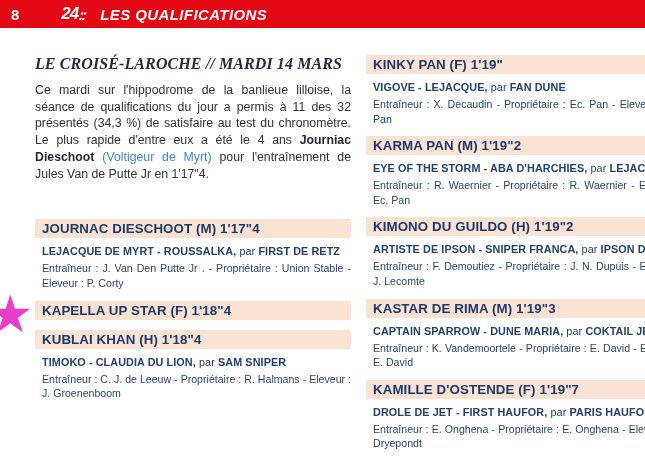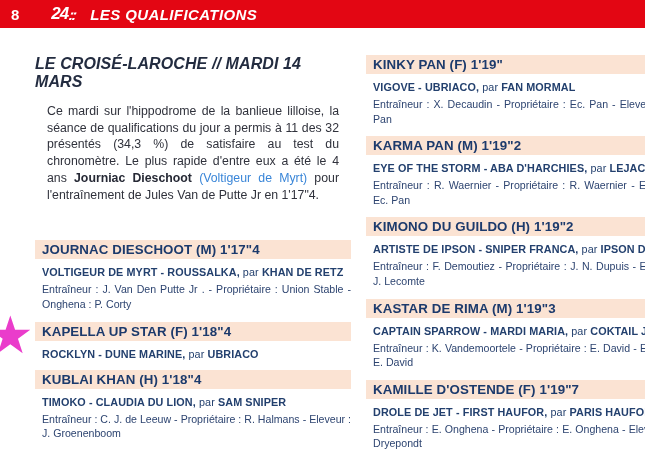--- a/index.html
+++ b/index.html
@@ -8,34 +8,34 @@
     background:#ffffff;
     font-family:"Liberation Sans", sans-serif;
     -webkit-font-smoothing:antialiased;
   }
   
   .topbar{
     position:absolute;top:0;left:0;width:645px;height:28px;
     background:#e30613;display:flex;align-items:center;color:#fff;
   }
   .page-num{margin-left:11px;font-size:15px;font-weight:bold;}
-  .logo{margin-left:32px;font-style:italic;font-weight:800;font-size:17px;letter-spacing:-1px;display:flex;align-items:center;}
+  .logo{margin-left:42px;font-style:italic;font-weight:800;font-size:17px;letter-spacing:-1px;display:flex;align-items:center;}
   .logo .dots{font-size:15px;font-weight:800;letter-spacing:-2px;margin-left:1px;transform:skewX(-8deg);}
   .section-title{margin-left:15px;font-style:italic;font-weight:bold;font-size:15px;letter-spacing:0.4px;}
   
   .col{position:absolute;top:55px;width:316px;}
   .col-left{left:35px;}
   .col-right{left:366px;}
   
   .article-title{
     margin:0 0 9px 0;font-size:16px;font-weight:bold;font-style:italic;
-    color:#232c40;letter-spacing:0.1px;
+    color:#232c40;letter-spacing:0.1px;font-family:Liberation Serif, serif;
   }
   .intro{
-    margin:12px;font-size:12.3px;line-height:1.36;color:#30323c;
+    margin:0;font-size:12.3px;line-height:1.36;color:#30323c;
     text-align:justify;
   }
   .intro .b{font-weight:bold;color:#262935;}
   .intro .lnk{color:#3a86d8;}
   
   .entries{display:block;}
   .col-left .entries{margin-top:37px;}
   .entry{position:relative;margin-bottom:10px;}
   .entry-header{
     position:relative;background:#fbe3d3;height:19px;
@@ -72,30 +72,29 @@
 
 <div class="col col-left">
   <h2 class="article-title">LE CROISÉ-LAROCHE // MARDI 14 MARS</h2>
   <p class="intro"><span>Ce mardi sur l'hippodrome de la banlieue lilloise, la séance de qualifications du jour a permis à 11 des 32 présentés (34,3 %) de satisfaire au test du chronomètre. Le plus rapide d'entre eux a été le 4 ans </span><span class="b">Journiac Dieschoot</span><span class="lnk"> (Voltigeur de Myrt)</span><span> pour l'entraînement de Jules Van de Putte Jr en 1'17"4.</span></p>
   <div class="entries" id="left-entries">
   <div class="entry">
     <div class="entry-header">
 
       <span class="entry-title">JOURNAC DIESCHOOT (M) 1'17"4</span>
     </div>
-    <p class="pedigree"><span class="dam">VOLTIGEUR DE MYRT - ROUSSALKA,</span> <span class="par">par</span> <span class="sire">KHAN DE RETZ</span></p>
-    <p class="connections">Entraîneur : J. Van Den Putte Jr . - Propriétaire : Union Stable - Onghena : P. Corty</p>
+    <p class="pedigree"><span class="dam">LEJACQUE DE MYRT - ROUSSALKA,</span> <span class="par">par</span> <span class="sire">FIRST DE RETZ</span></p>
+    <p class="connections">Entraîneur : J. Van Den Putte Jr . - Propriétaire : Union Stable - Eleveur : P. Corty</p>
   </div>
 
   <div class="entry">
     <div class="entry-header">
       <span class="star">★</span>
       <span class="entry-title">KAPELLA UP STAR (F) 1'18"4</span>
     </div>
-    <p class="pedigree"><span class="dam">ROCKLYN - DUNE MARINE,</span> <span class="par">par</span> <span class="sire">UBRIACO</span></p>
   </div>
 
   <div class="entry">
     <div class="entry-header">
 
       <span class="entry-title">KUBLAI KHAN (H) 1'18"4</span>
     </div>
     <p class="pedigree"><span class="dam">TIMOKO - CLAUDIA DU LION,</span> <span class="par">par</span> <span class="sire">SAM SNIPER</span></p>
     <p class="connections">Entraîneur : C. J. de Leeuw - Propriétaire : R. Halmans - Eleveur : J. Groenenboom</p>
   </div>
@@ -103,21 +102,21 @@
 </div>
 </div>
 
 <div class="col col-right">
   <div class="entries" id="right-entries">
   <div class="entry">
     <div class="entry-header">
 
       <span class="entry-title">KINKY PAN (F) 1'19"</span>
     </div>
-    <p class="pedigree"><span class="dam">VIGOVE - UBRIACO,</span> <span class="par">par</span> <span class="sire">FAN MORMAL</span></p>
+    <p class="pedigree"><span class="dam">VIGOVE - LEJACQUE,</span> <span class="par">par</span> <span class="sire">FAN DUNE</span></p>
     <p class="connections">Entraîneur : X. Decaudin - Propriétaire : Ec. Pan - Eleveur : Ec. Pan</p>
   </div>
 
   <div class="entry">
     <div class="entry-header">
 
       <span class="entry-title">KARMA PAN (M) 1'19"2</span>
     </div>
     <p class="pedigree"><span class="dam">EYE OF THE STORM - ABA D'HARCHIES,</span> <span class="par">par</span> <span class="sire">LEJACQUE D'HOULBEC</span></p>
     <p class="connections">Entraîneur : R. Waernier - Propriétaire : R. Waernier - Eleveur : Ec. Pan</p>
@@ -130,21 +129,21 @@
     </div>
     <p class="pedigree"><span class="dam">ARTISTE DE IPSON - SNIPER FRANCA,</span> <span class="par">par</span> <span class="sire">IPSON DE MORMAL</span></p>
     <p class="connections">Entraîneur : F. Demoutiez - Propriétaire : J. N. Dupuis - Eleveur : J. Lecomte</p>
   </div>
 
   <div class="entry">
     <div class="entry-header">
 
       <span class="entry-title">KASTAR DE RIMA (M) 1'19"3</span>
     </div>
-    <p class="pedigree"><span class="dam">CAPTAIN SPARROW - MARDI MARIA,</span> <span class="par">par</span> <span class="sire">COKTAIL JET</span></p>
+    <p class="pedigree"><span class="dam">CAPTAIN SPARROW - DUNE MARIA,</span> <span class="par">par</span> <span class="sire">COKTAIL JET</span></p>
     <p class="connections">Entraîneur : K. Vandemoortele - Propriétaire : E. David - Eleveur : E. David</p>
   </div>
 
   <div class="entry">
     <div class="entry-header">
 
       <span class="entry-title">KAMILLE D'OSTENDE (F) 1'19"7</span>
     </div>
     <p class="pedigree"><span class="dam">DROLE DE JET - FIRST HAUFOR,</span> <span class="par">par</span> <span class="sire">PARIS HAUFOR</span></p>
     <p class="connections">Entraîneur : E. Onghena - Propriétaire : E. Onghena - Eleveur : F. Dryepondt</p>

